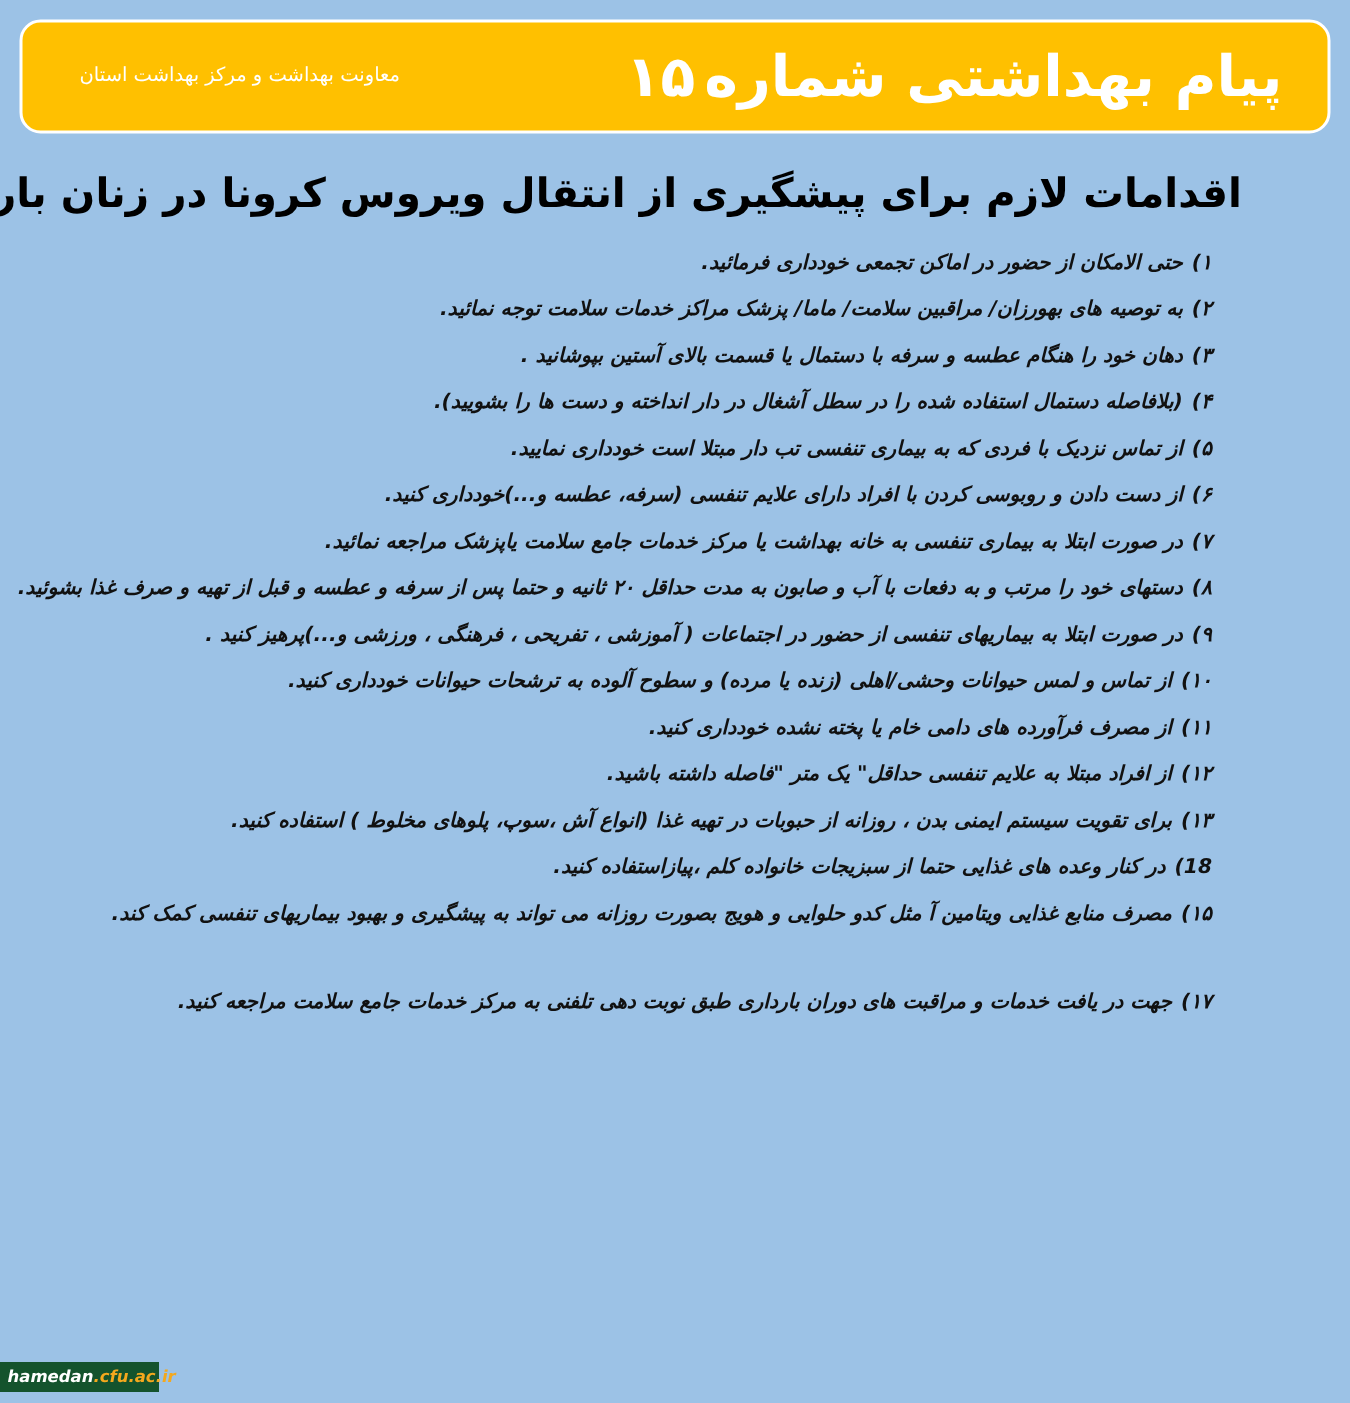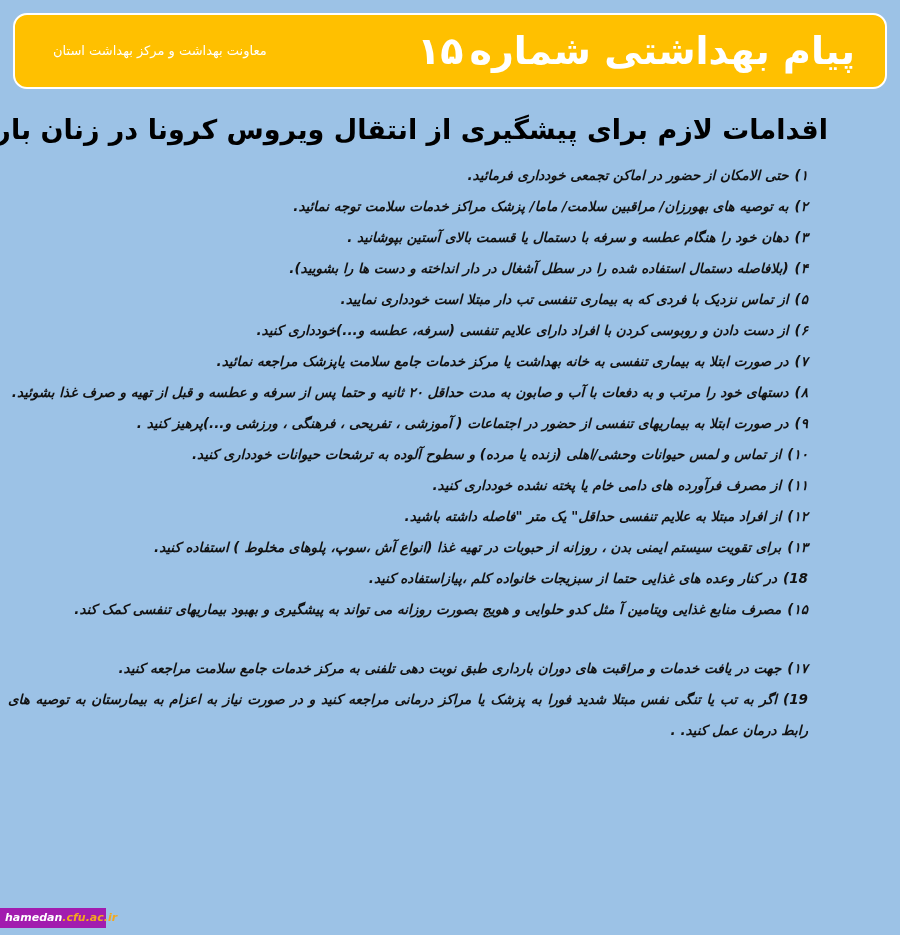--- a/index.html
+++ b/index.html
@@ -35,21 +35,21 @@
     direction:rtl; margin:0; padding:0; list-style:none;font-style:italic;
   }
   .item {
     color:#111111; font-size:13.5px; line-height:31px;
     text-align:justify; font-weight:bold;
   }
   .item .n { margin-left:6px; }
   .item.gap { margin-top:28px; }
   .watermark {
     position:absolute; left:0; top:908px; width:106px; height:20px;
-    background:#a21caf; font-size:11px; font-weight:bold; font-style:italic;
+    background:#14532d; font-size:11px; font-weight:bold; font-style:italic;
     line-height:20px; padding-left:5px; box-sizing:border-box;
     font-family:"DejaVu Sans", sans-serif; white-space:nowrap;
   }
   .watermark .a { color:#ffffff; }
   .watermark .b { color:#f4a81d; }
 </style>
 </head>
 <body>
 
 <div class="banner">
@@ -71,18 +71,17 @@
   <li class="item"><span class="n">۷)</span><span>در صورت ابتلا به بیماری تنفسی به خانه بهداشت یا مرکز خدمات جامع سلامت یاپزشک مراجعه نمائید.</span></li>
   <li class="item"><span class="n">۸)</span><span>دستهای خود را مرتب و به دفعات با آب و صابون به مدت حداقل ۲۰ ثانیه و حتما پس از سرفه و عطسه و قبل از تهیه و صرف غذا بشوئید.</span></li>
   <li class="item"><span class="n">۹)</span><span>در صورت ابتلا به  بیماریهای تنفسی از حضور در اجتماعات ( آموزشی ، تفریحی ، فرهنگی ، ورزشی  و...)پرهیز کنید .</span></li>
   <li class="item"><span class="n">۱۰)</span><span>از تماس و لمس حیوانات وحشی/اهلی (زنده یا مرده) و سطوح آلوده به ترشحات حیوانات خودداری کنید.</span></li>
   <li class="item"><span class="n">۱۱)</span><span>از مصرف فرآورده های دامی خام یا پخته نشده خودداری کنید.</span></li>
   <li class="item"><span class="n">۱۲)</span><span>از افراد مبتلا به علایم تنفسی حداقل" یک متر "فاصله داشته باشید.</span></li>
   <li class="item"><span class="n">۱۳)</span><span>برای تقویت سیستم ایمنی بدن ، روزانه از حبوبات در تهیه غذا (انواع آش ،سوپ، پلوهای مخلوط ) استفاده کنید.</span></li>
   <li class="item"><span class="n">18)</span><span>در کنار وعده های غذایی حتما از سبزیجات خانواده کلم ،پیازاستفاده کنید.</span></li>
   <li class="item"><span class="n">۱۵)</span><span>مصرف منابع غذایی ویتامین آ مثل کدو حلوایی و هویج بصورت روزانه می تواند به  پیشگیری و بهبود بیماریهای تنفسی کمک کند.</span></li>
   <li class="item gap"><span class="n">۱۷)</span><span>جهت در یافت خدمات و مراقبت های دوران بارداری  طبق نوبت دهی  تلفنی به مرکز خدمات جامع سلامت مراجعه کنید.</span></li>
-  <li class="item"><span class="n">19)</span><span>اگر به تب یا تنگی نفس مبتلا شدید فورا به پزشک یا مراکز درمانی مراجعه کنید و در صورت نیاز به اعزام به بیمارستان به توصیه های رابط درمان عمل کنید. .</span></li>
 </ol>
 
 <div class="watermark">
   <span class="a">hamedan</span><span class="b">.cfu.ac.ir</span>
 </div>
 
 </body></html>

